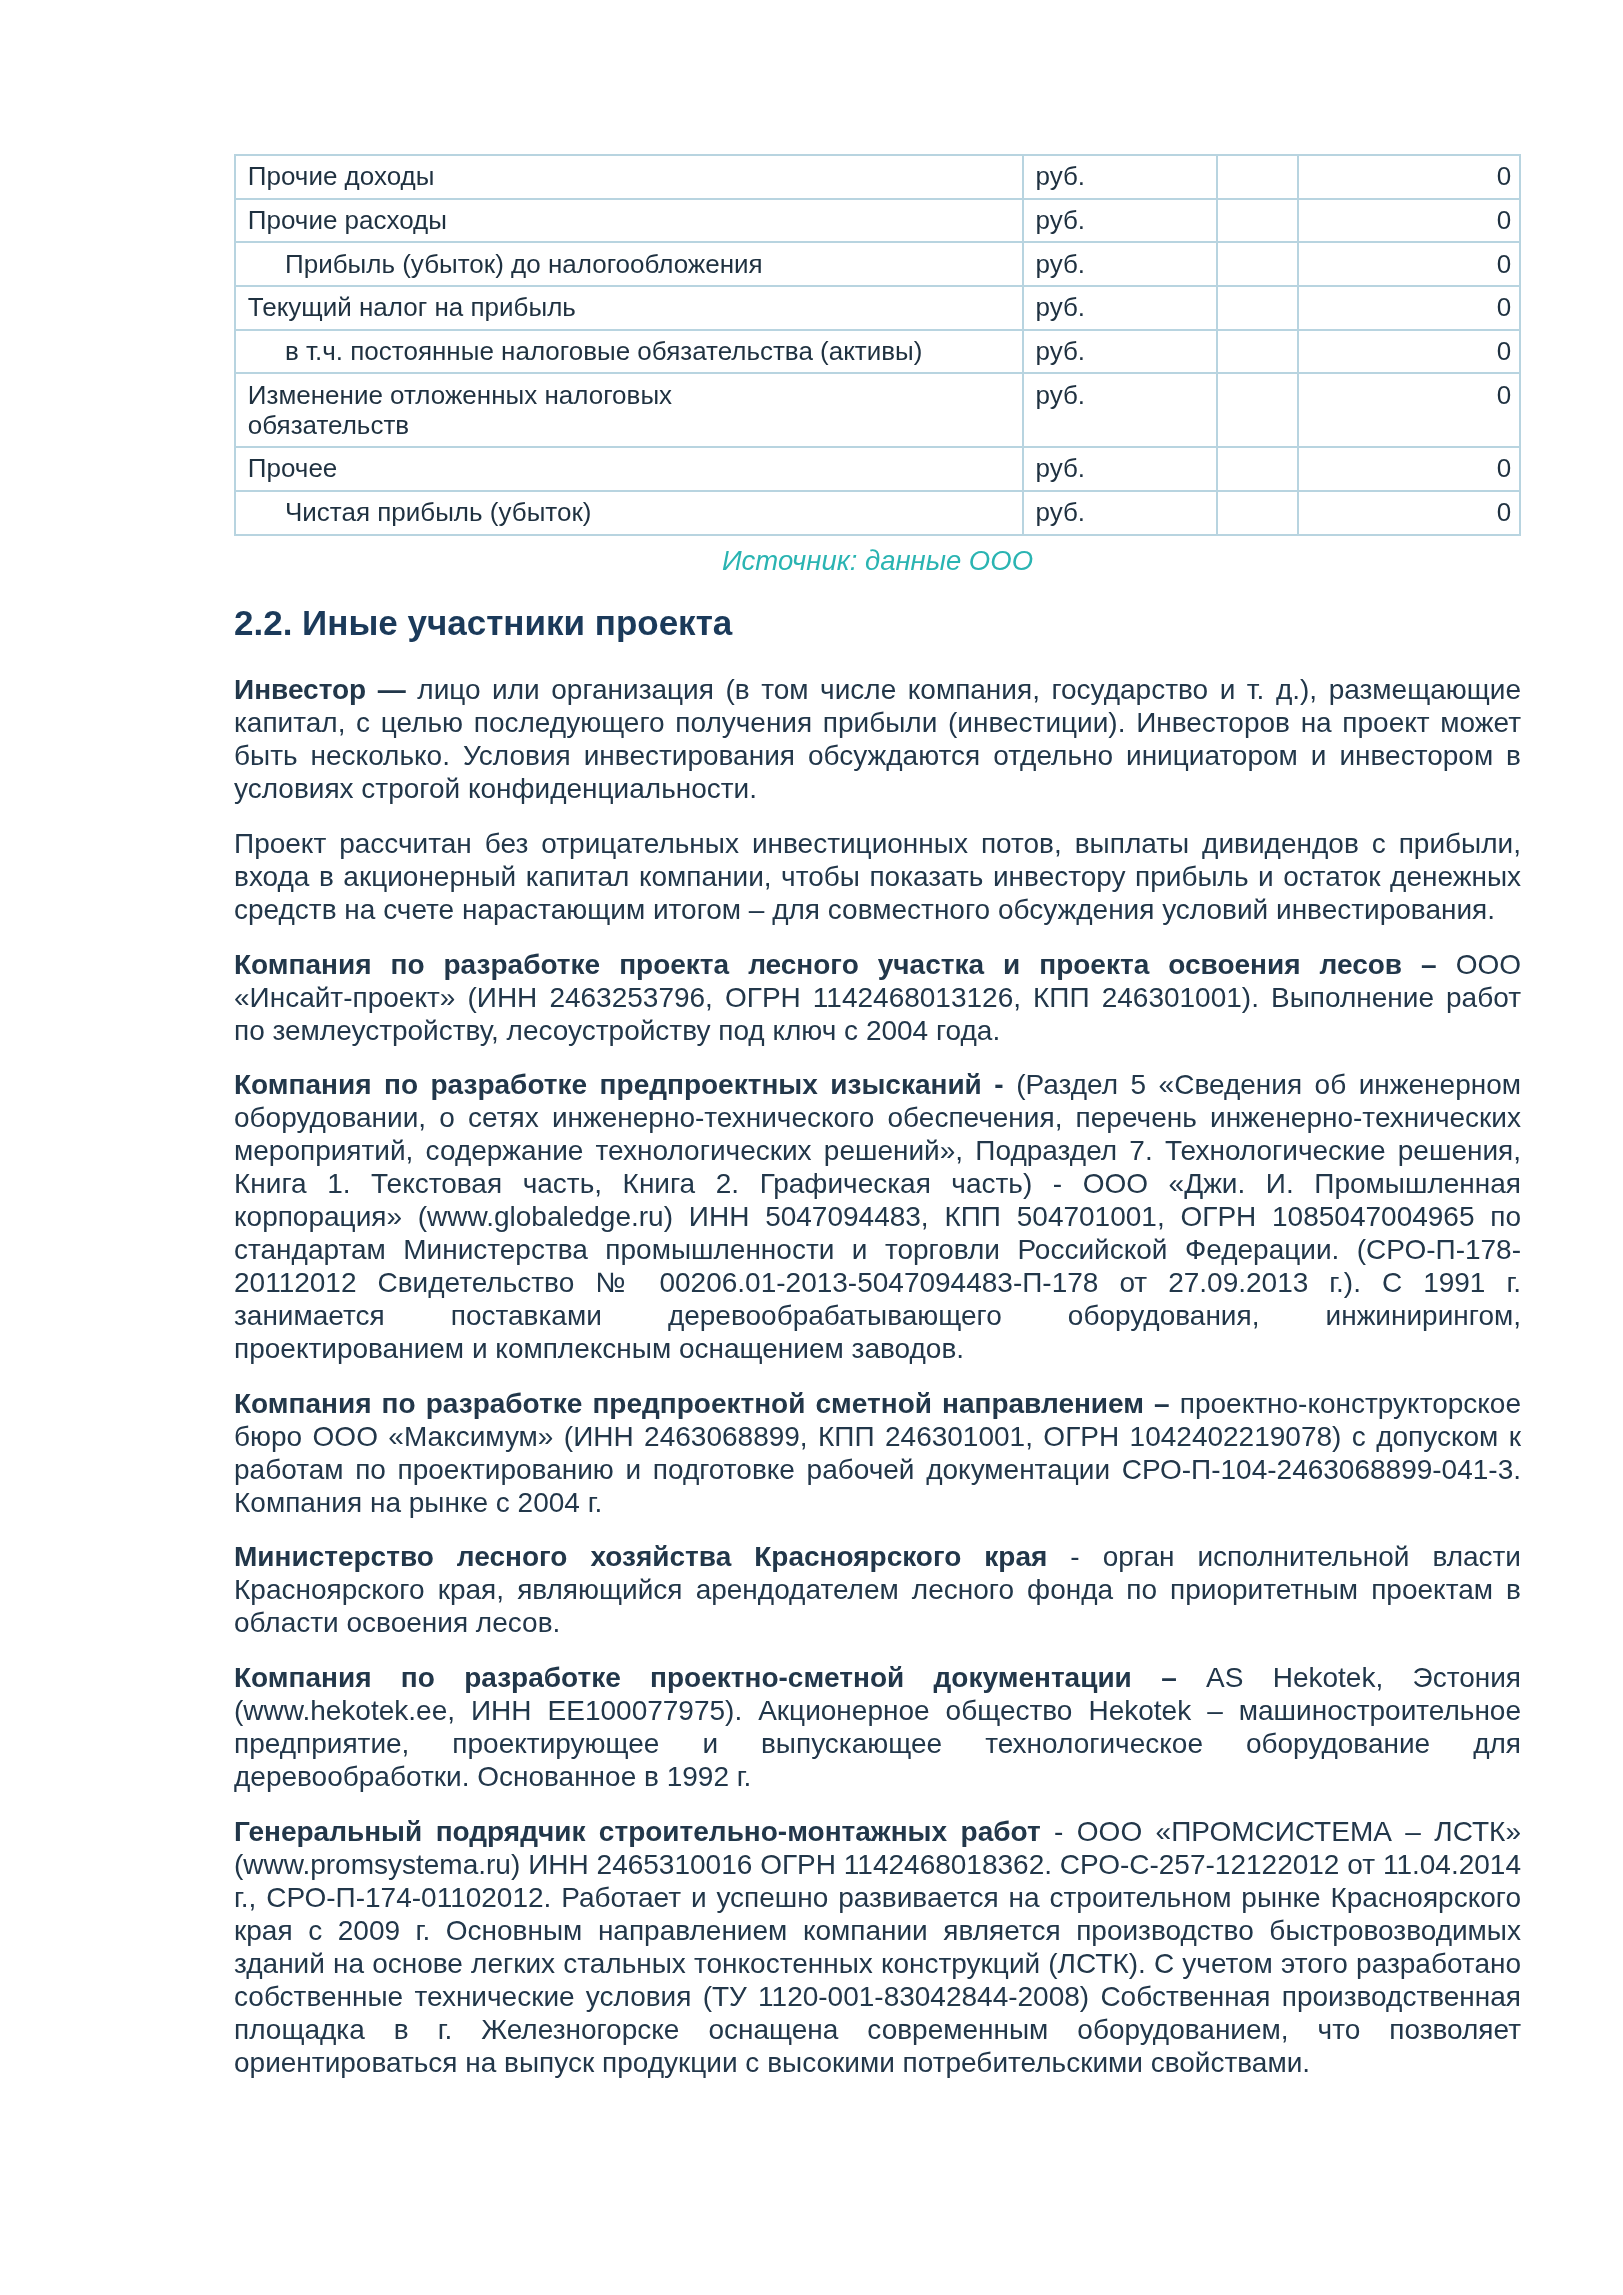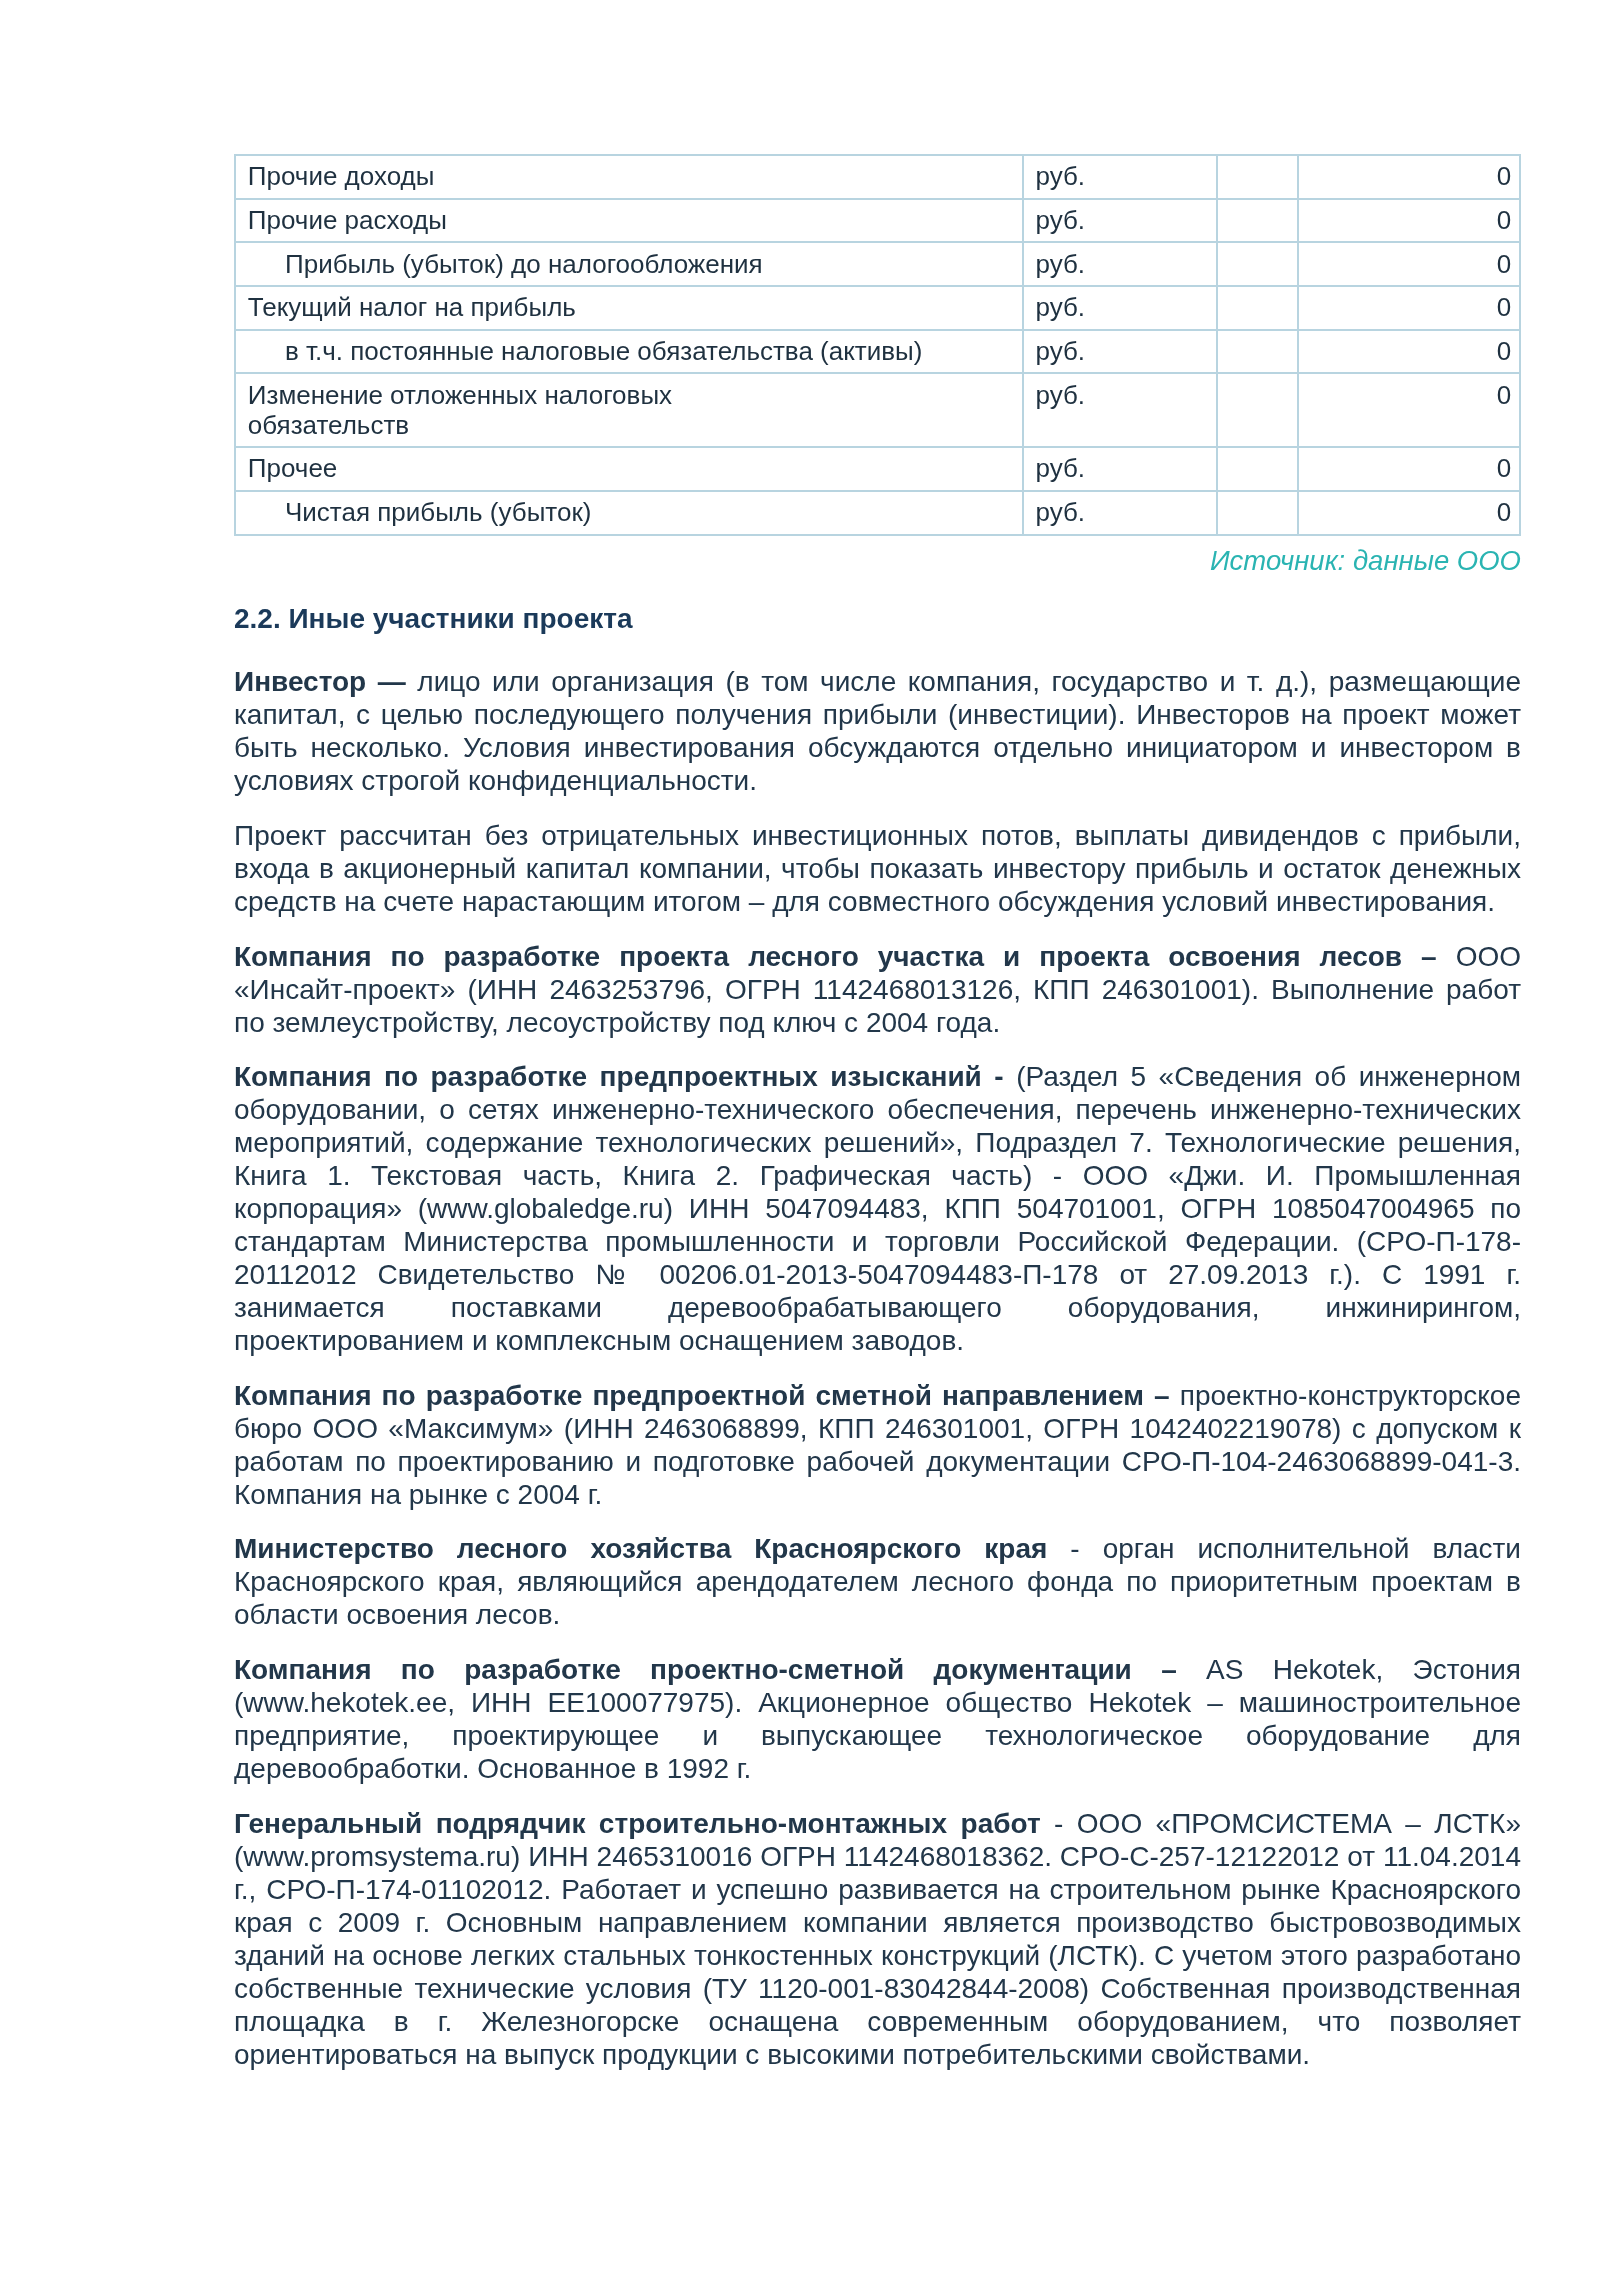--- a/index.html
+++ b/index.html
@@ -23,29 +23,29 @@
     border:2px solid #b8d4e0;
     vertical-align:top;
     line-height:30px;
     padding:5.2px 7.9px 6.5px 11.8px;
   }
   .fin td.lbl{white-space:pre-line;margin-left:12px;}
   .fin td.lbl.ind{padding-left:49px;}
   .fin td.val{text-align:right;padding-right:7.9px;}
   .source{
     margin-top:9.2px;
-    text-align:right;
+    text-align:center;
     font-style:italic;
     font-size:27.5px;
     line-height:31px;
     color:#2ab4b2;
   }
   h2.heading{
     margin:27.5px 0 30px 0;
-    font-size:28px;
+    font-size:35px;
     line-height:1.15;
     font-weight:700;
     color:#1b3a5a;
   }
   p.para{
     margin:0 0 21.6px 0;
     font-size:28px;
     line-height:33px;
     text-align:justify;
     color:#22374a;

